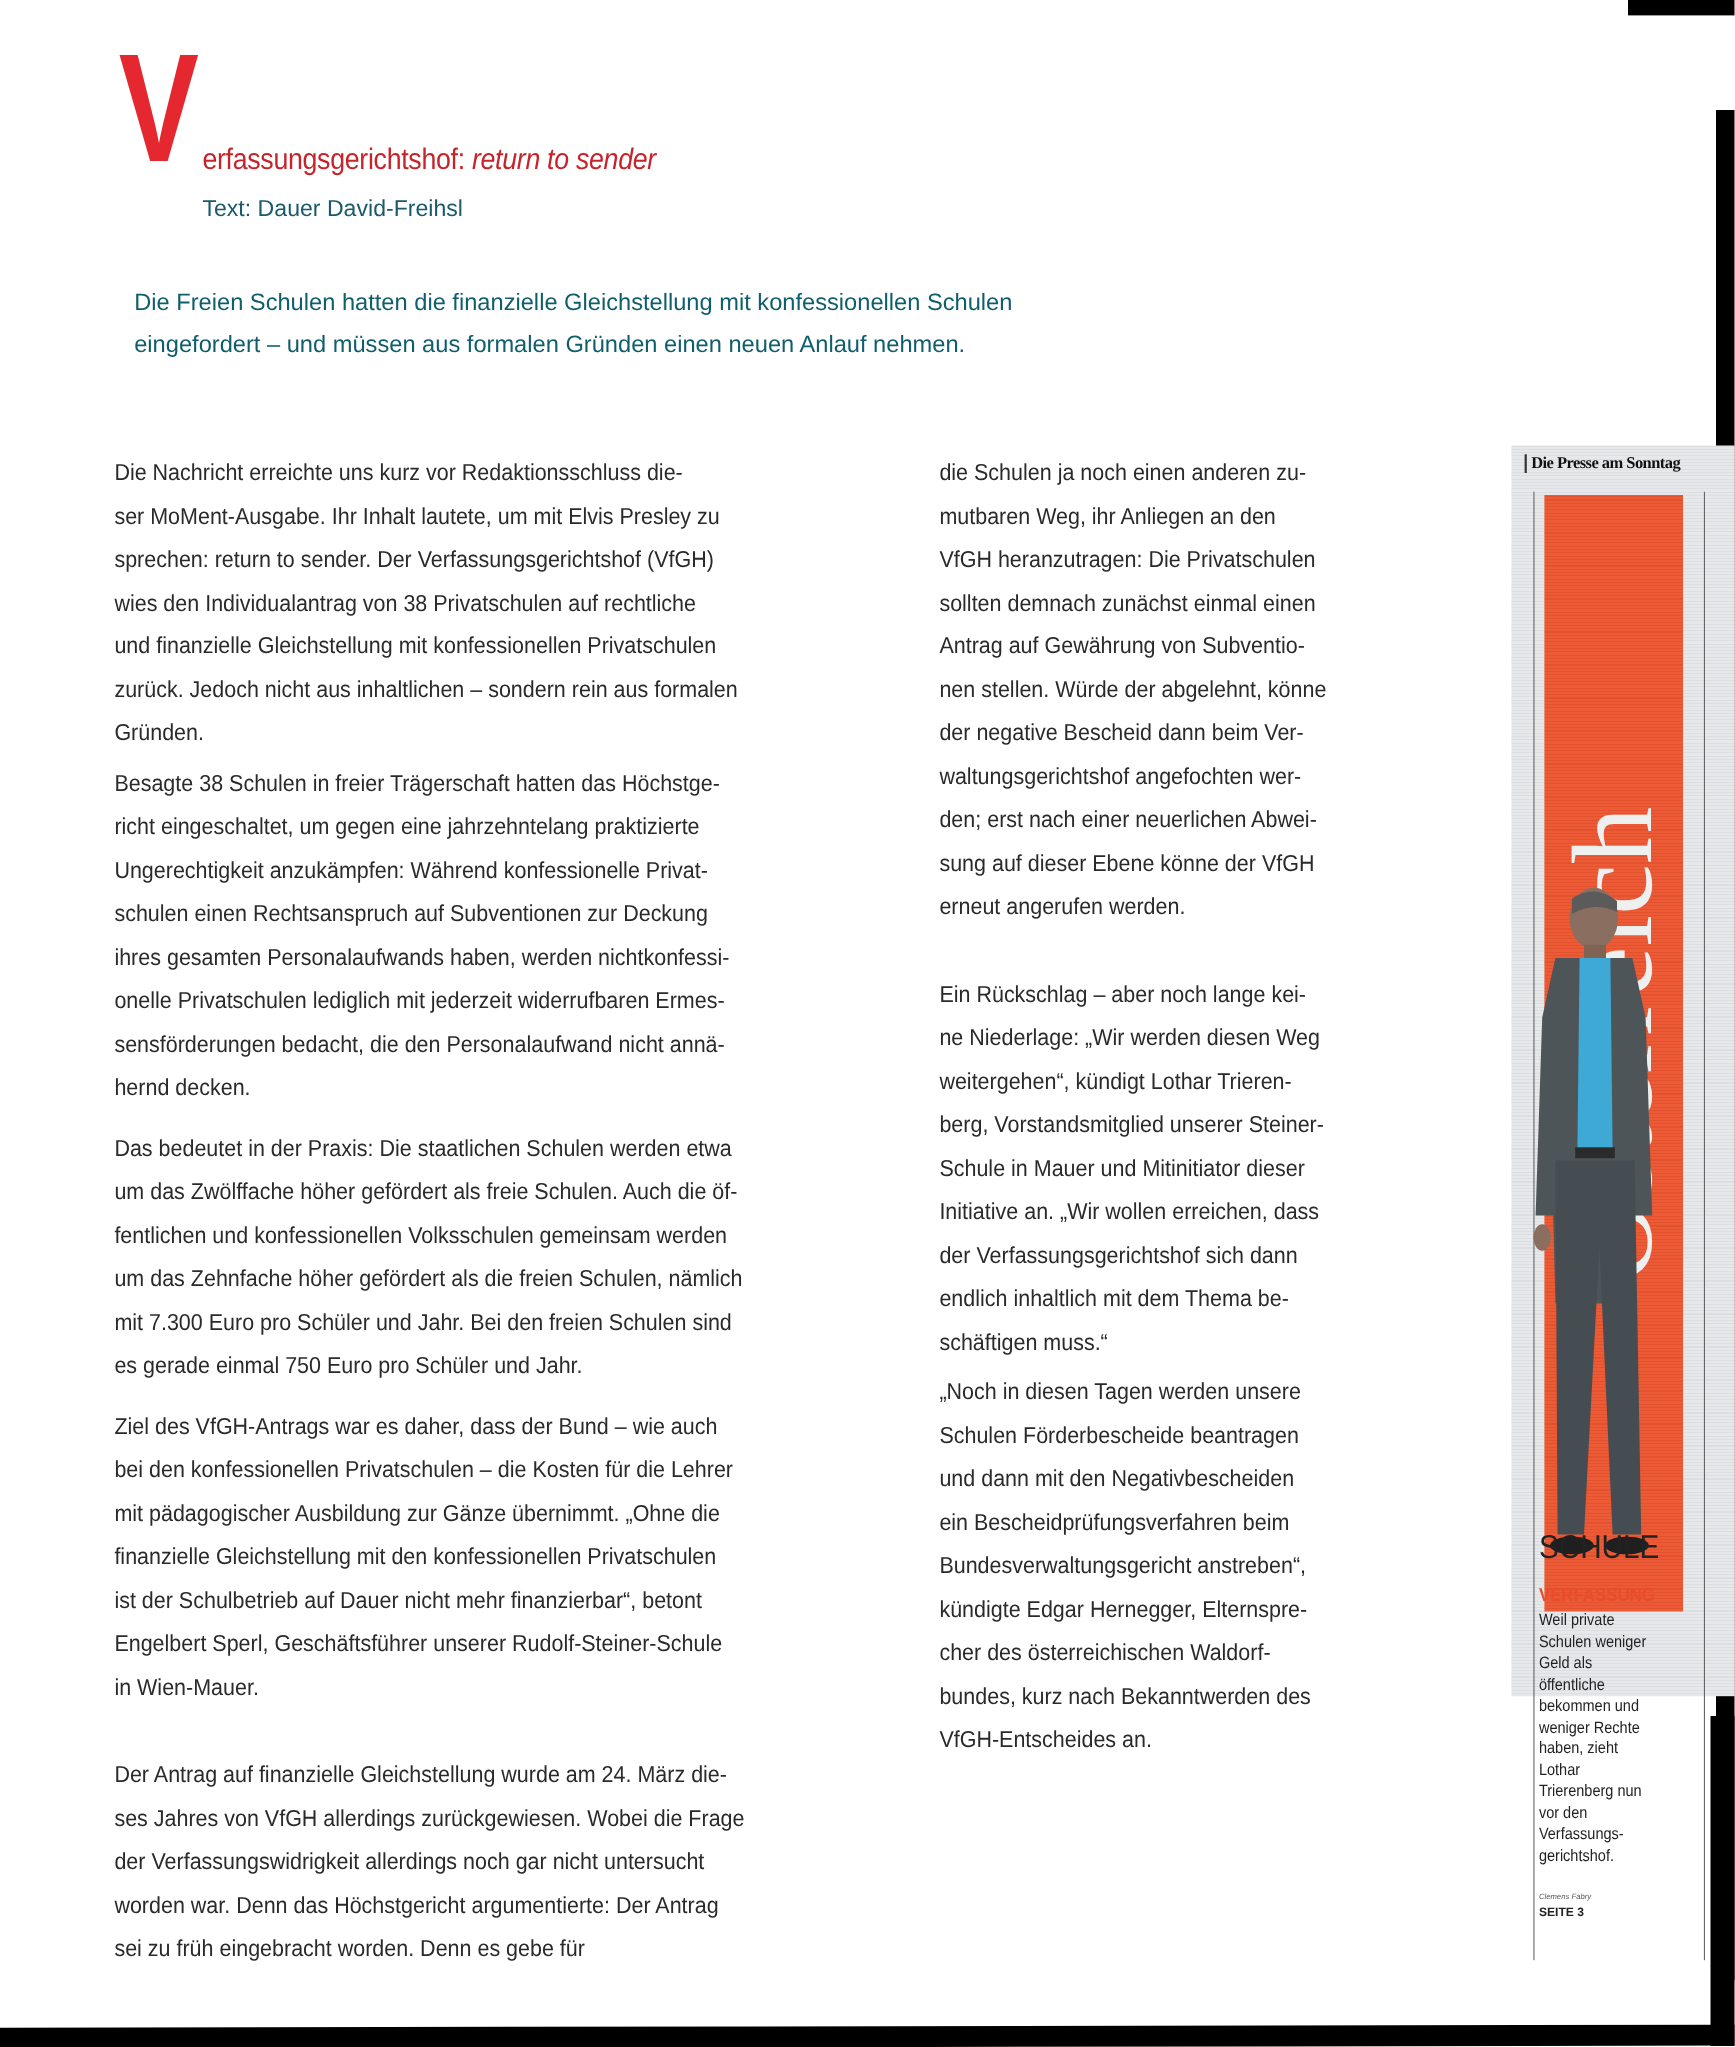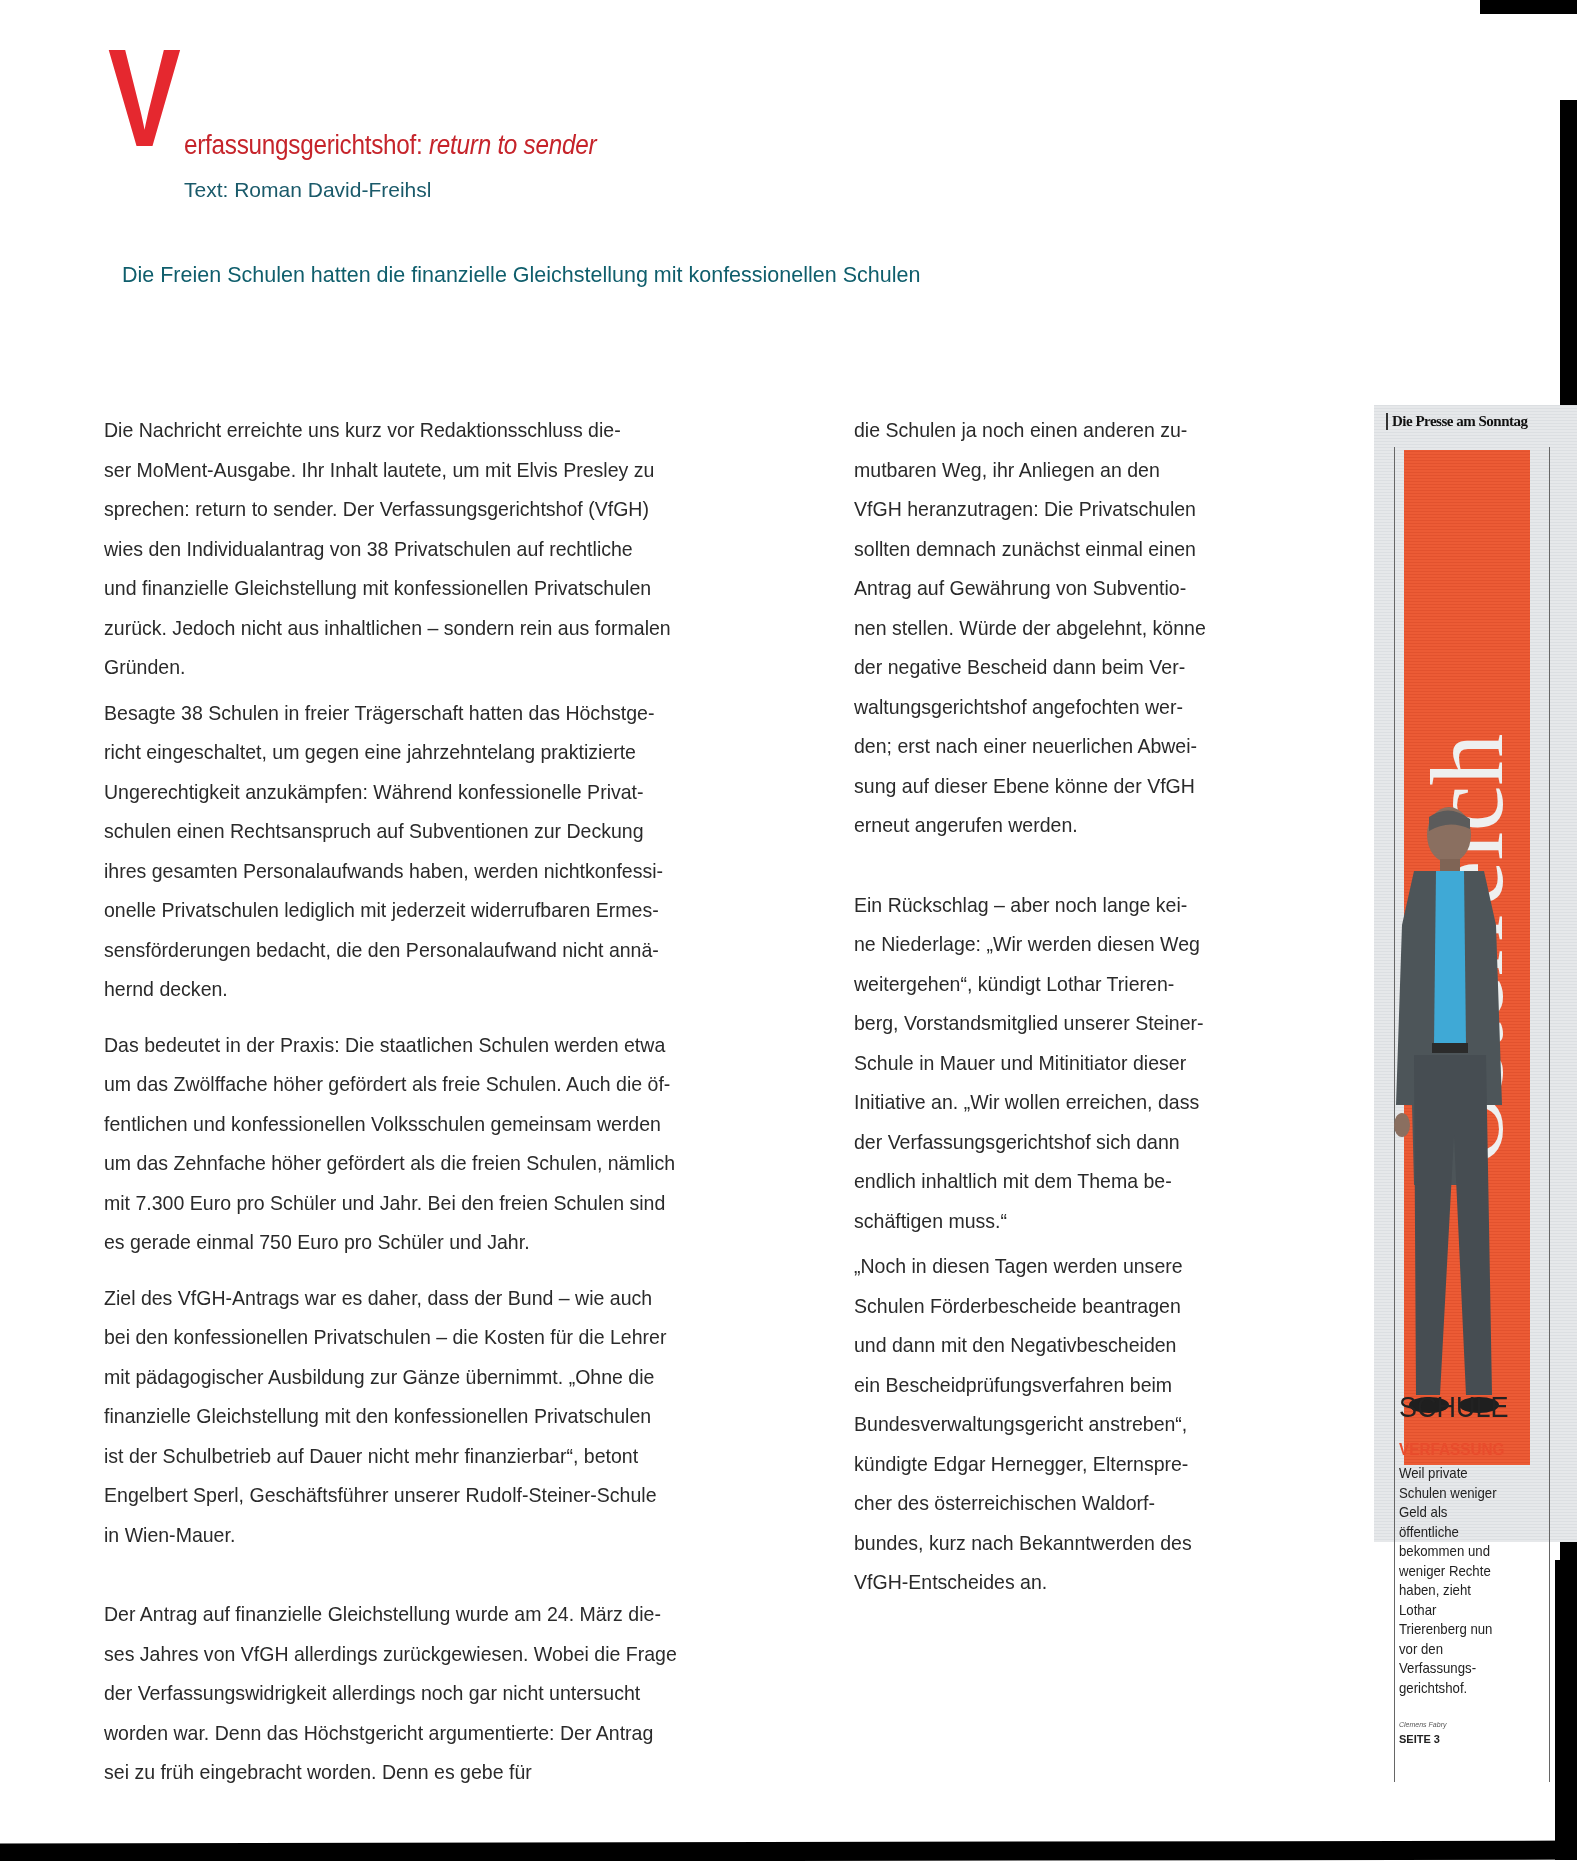--- a/index.html
+++ b/index.html
@@ -105,24 +105,25 @@
 <div class="scan-top"></div>
 <div class="scan-right"></div>
 <div class="scan-right2"></div>
 <div class="scan-bottom"></div>
 
 <div class="dropcap">V</div>
 <div class="headline">
   <span>erfassungsgerichtshof:</span>
   <i>return to sender</i>
 </div>
-<div class="byline">Text: Roman David-Freihsl</div>
+<div class="byline">Text: Dauer David-Freihsl</div>
 
 <div class="lead">
   <p>Die Freien Schulen hatten die finanzielle Gleichstellung mit konfessionellen Schulen</p>
+  <p>eingefordert – und müssen aus formalen Gründen einen neuen Anlauf nehmen.</p>
 </div>
 
 <div class="col col-left" id="colLeft">
     <p>
       <span class="line">Die Nachricht erreichte uns kurz vor Redaktionsschluss die-</span>
       <span class="line">ser MoMent-Ausgabe. Ihr Inhalt lautete, um mit Elvis Presley zu</span>
       <span class="line">sprechen: return to sender. Der Verfassungsgerichtshof (VfGH)</span>
       <span class="line">wies den Individualantrag von 38 Privatschulen auf rechtliche</span>
       <span class="line">und finanzielle Gleichstellung mit konfessionellen Privatschulen</span>
       <span class="line">zurück. Jedoch nicht aus inhaltlichen – sondern rein aus formalen</span>

